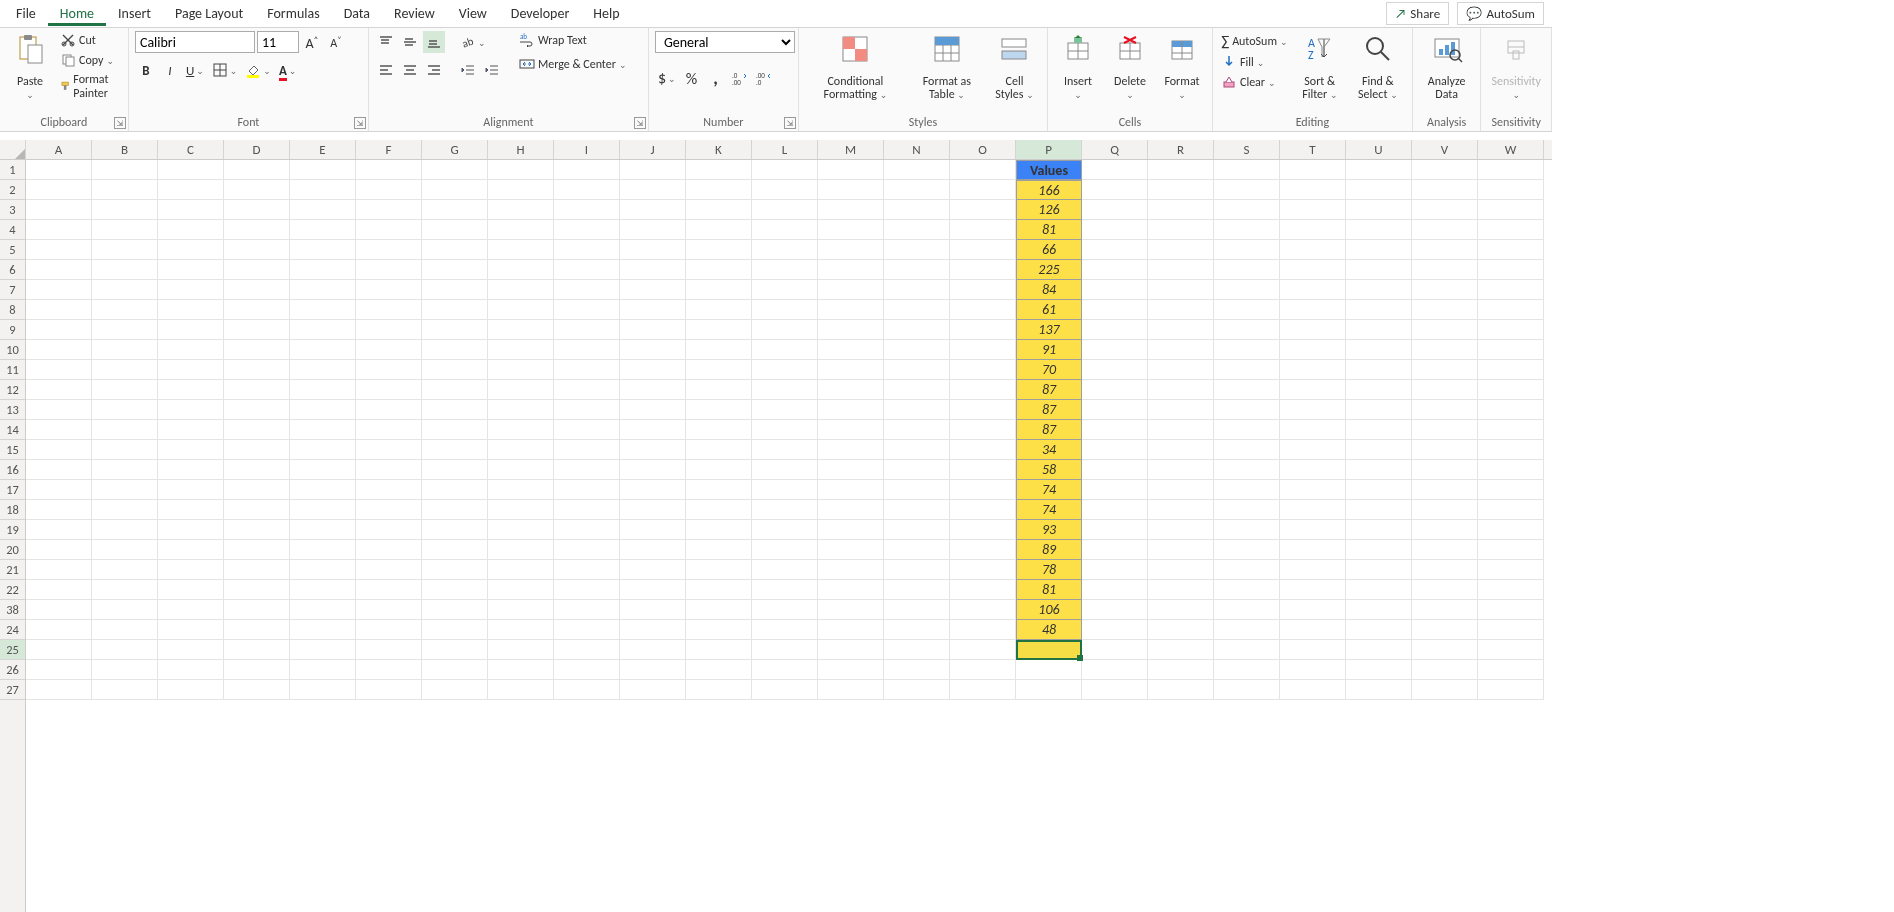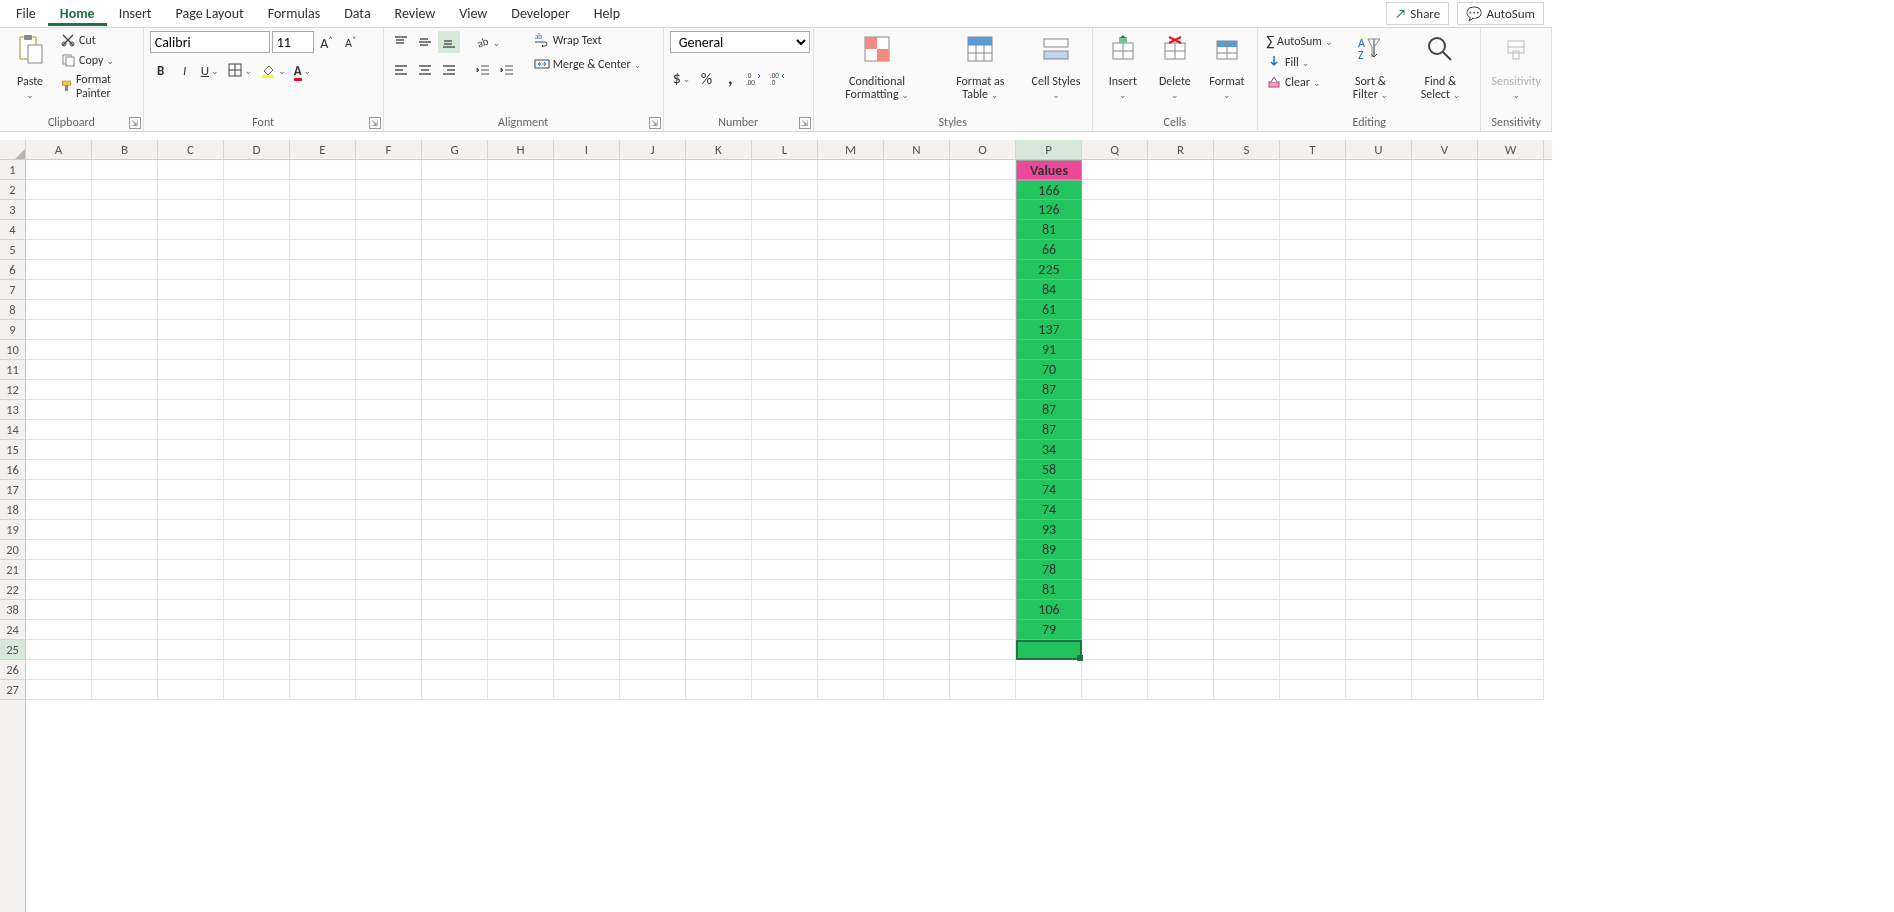--- a/index.html
+++ b/index.html
@@ -2,21 +2,21 @@
 <html><head>
 <meta charset="utf-8">
 <style>
 * { box-sizing: border-box; margin: 0; padding: 0; font-family: "Segoe UI", Calibri, Arial, sans-serif; }
 body { background: #fff; overflow: hidden; font-size: 13px; color: #333;}
 .app { display:flex; flex-direction:column; height:912px; width:1552px; }
 
 
 .tabs { display:flex; align-items:center; height:28px; border-bottom:1px solid #d4d4d4; padding:0 4px;}
 .tabs .tab { padding:4px 12px; cursor:pointer; font-size:14px;}
-.tabs .tab.active { color:#217346; font-weight:700; border-bottom:3px solid #217346; padding-bottom:1px;}
+.tabs .tab.active { color:#217346; font-weight:400; border-bottom:3px solid #217346; padding-bottom:1px;}
 .tabs .right { margin-left:auto; display:flex; gap:8px; padding-right:4px;}
 .tabs .right .btn { display:flex; align-items:center; gap:4px; padding:3px 8px; border:1px solid #d4d4d4; cursor:pointer; font-size:13px;}
 .share-icon{color:#217346;}
 .comments-icon{color:#6b3fa0;}
 
 
 .ribbon { display:flex; height:104px; border-bottom:1px solid #d4d4d4; background:#fafafa;}
 .group { display:flex; flex-direction:column; border-right:1px solid #e1e1e1; padding:3px 6px 0 6px; position:relative;}
 .group-body { flex:1; display:flex; gap:4px; align-items:flex-start;}
 .group-label { text-align:center; font-size:12px; color:#666; padding:2px 0 0 0; height:18px;}
@@ -49,23 +49,23 @@
 .corner svg{width:10px;height:10px;}
 .col-headers { position:absolute; left:26px; top:0; right:0; height:20px; display:flex; background:#f3f2f1; border-bottom:1px solid #ccc;}
 .col-h { width:66px; border-right:1px solid #d4d4d4; text-align:center; font-size:13px; color:#555; line-height:20px; cursor:pointer; flex-shrink:0;}
 .col-h.active{ background:#d6e9d8;}
 .row-headers { position:absolute; left:0; top:20px; width:26px; bottom:0; background:#f3f2f1; border-right:1px solid #ccc;}
 .row-h { height:20px; border-bottom:1px solid #d4d4d4; text-align:center; font-size:12.5px; color:#555; line-height:20px; cursor:pointer;}
 .row-h.active{ background:#d6e9d8;}
 .cells { position:absolute; left:26px; top:20px; right:0; bottom:0;}
 .row { display:flex; height:20px;}
 .cell { width:66px; height:20px; border-right:1px solid #e4e4e4; border-bottom:1px solid #e4e4e4; font-size:14px; padding:0 4px; display:flex; align-items:center; overflow:hidden; flex-shrink:0;}
-.cell.data { background:#22c55e; border:1px solid #9e9e9e; border-top:none; justify-content:center;}
+.cell.data { background:#fde047; border:1px solid #9e9e9e; border-top:none; justify-content:center;font-style:italic;}
 .cell.data.first{border-top:1px solid #9e9e9e;}
-.cell.header-cell{ background:#ec4899; font-weight:700; justify-content:center; border:1px solid #9e9e9e;}
+.cell.header-cell{ background:#3b82f6; font-weight:700; justify-content:center; border:1px solid #9e9e9e;}
 .selection { position:absolute; border:2px solid #217346; background:rgba(33,115,70,0.03); pointer-events:none;}
 .selection .handle{position:absolute; right:-3px; bottom:-3px; width:6px;height:6px; background:#217346;}
 
 .disabled { color:#b5b5b5;}
 </style>
 </head>
 <body>
 
 <div class="app">
 
@@ -399,20 +399,38 @@
                 <circle cx="13" cy="13" r="8" fill="none" stroke="#444" stroke-width="2"></circle>
                 <path d="M19 19l8 8" stroke="#444" stroke-width="2"></path>
               </svg>
             </span>
           <span class="lbl"><span>Find &amp; Select</span> <span class="caret">⌄</span></span>
         </div>
       </div>
       <div class="group-label">Editing</div>
     </div>
 
+    <div class="group">
+      <div class="group-body">
+        <div class="big-btn">
+          <span class="big-icon">
+              <svg class="l" viewBox="0 0 32 32">
+                <rect x="4" y="6" width="24" height="18" fill="#fff" stroke="#888"></rect>
+                <rect x="8" y="16" width="4" height="6" fill="#5b9bd5"></rect>
+                <rect x="14" y="12" width="4" height="10" fill="#5b9bd5"></rect>
+                <rect x="20" y="9" width="4" height="13" fill="#5b9bd5"></rect>
+                <circle cx="24" cy="22" r="5" fill="none" stroke="#444" stroke-width="1.5"></circle>
+                <path d="M27 25l4 4" stroke="#444" stroke-width="1.5"></path>
+              </svg>
+            </span>
+          <span class="lbl">Analyze Data</span>
+        </div>
+      </div>
+      <div class="group-label">Analysis</div>
+    </div>
 
     <div class="group">
       <div class="group-body">
         <div class="big-btn disabled">
           <span class="big-icon">
               <svg class="l" viewBox="0 0 32 32">
                 <rect x="8" y="8" width="16" height="12" fill="none" stroke="#bbb"></rect>
                 <path d="M8 14h16" stroke="#bbb"></path>
                 <rect x="13" y="18" width="6" height="8" fill="none" stroke="#bbb"></rect>
               </svg>
@@ -1073,21 +1091,21 @@
           <div class="cell"></div>
           <div class="cell"></div>
           <div class="cell"></div>
           <div class="cell"></div>
           <div class="cell"></div>
           <div class="cell"></div>
           <div class="cell"></div>
           <div class="cell"></div>
           <div class="cell"></div>
           <div class="cell"></div>
-          <div class="cell data">79</div>
+          <div class="cell data">48</div>
           <div class="cell"></div>
           <div class="cell"></div>
           <div class="cell"></div>
           <div class="cell"></div>
           <div class="cell"></div>
           <div class="cell"></div>
           <div class="cell"></div>
         </div>
         <div class="row">
           <div class="cell"></div>

